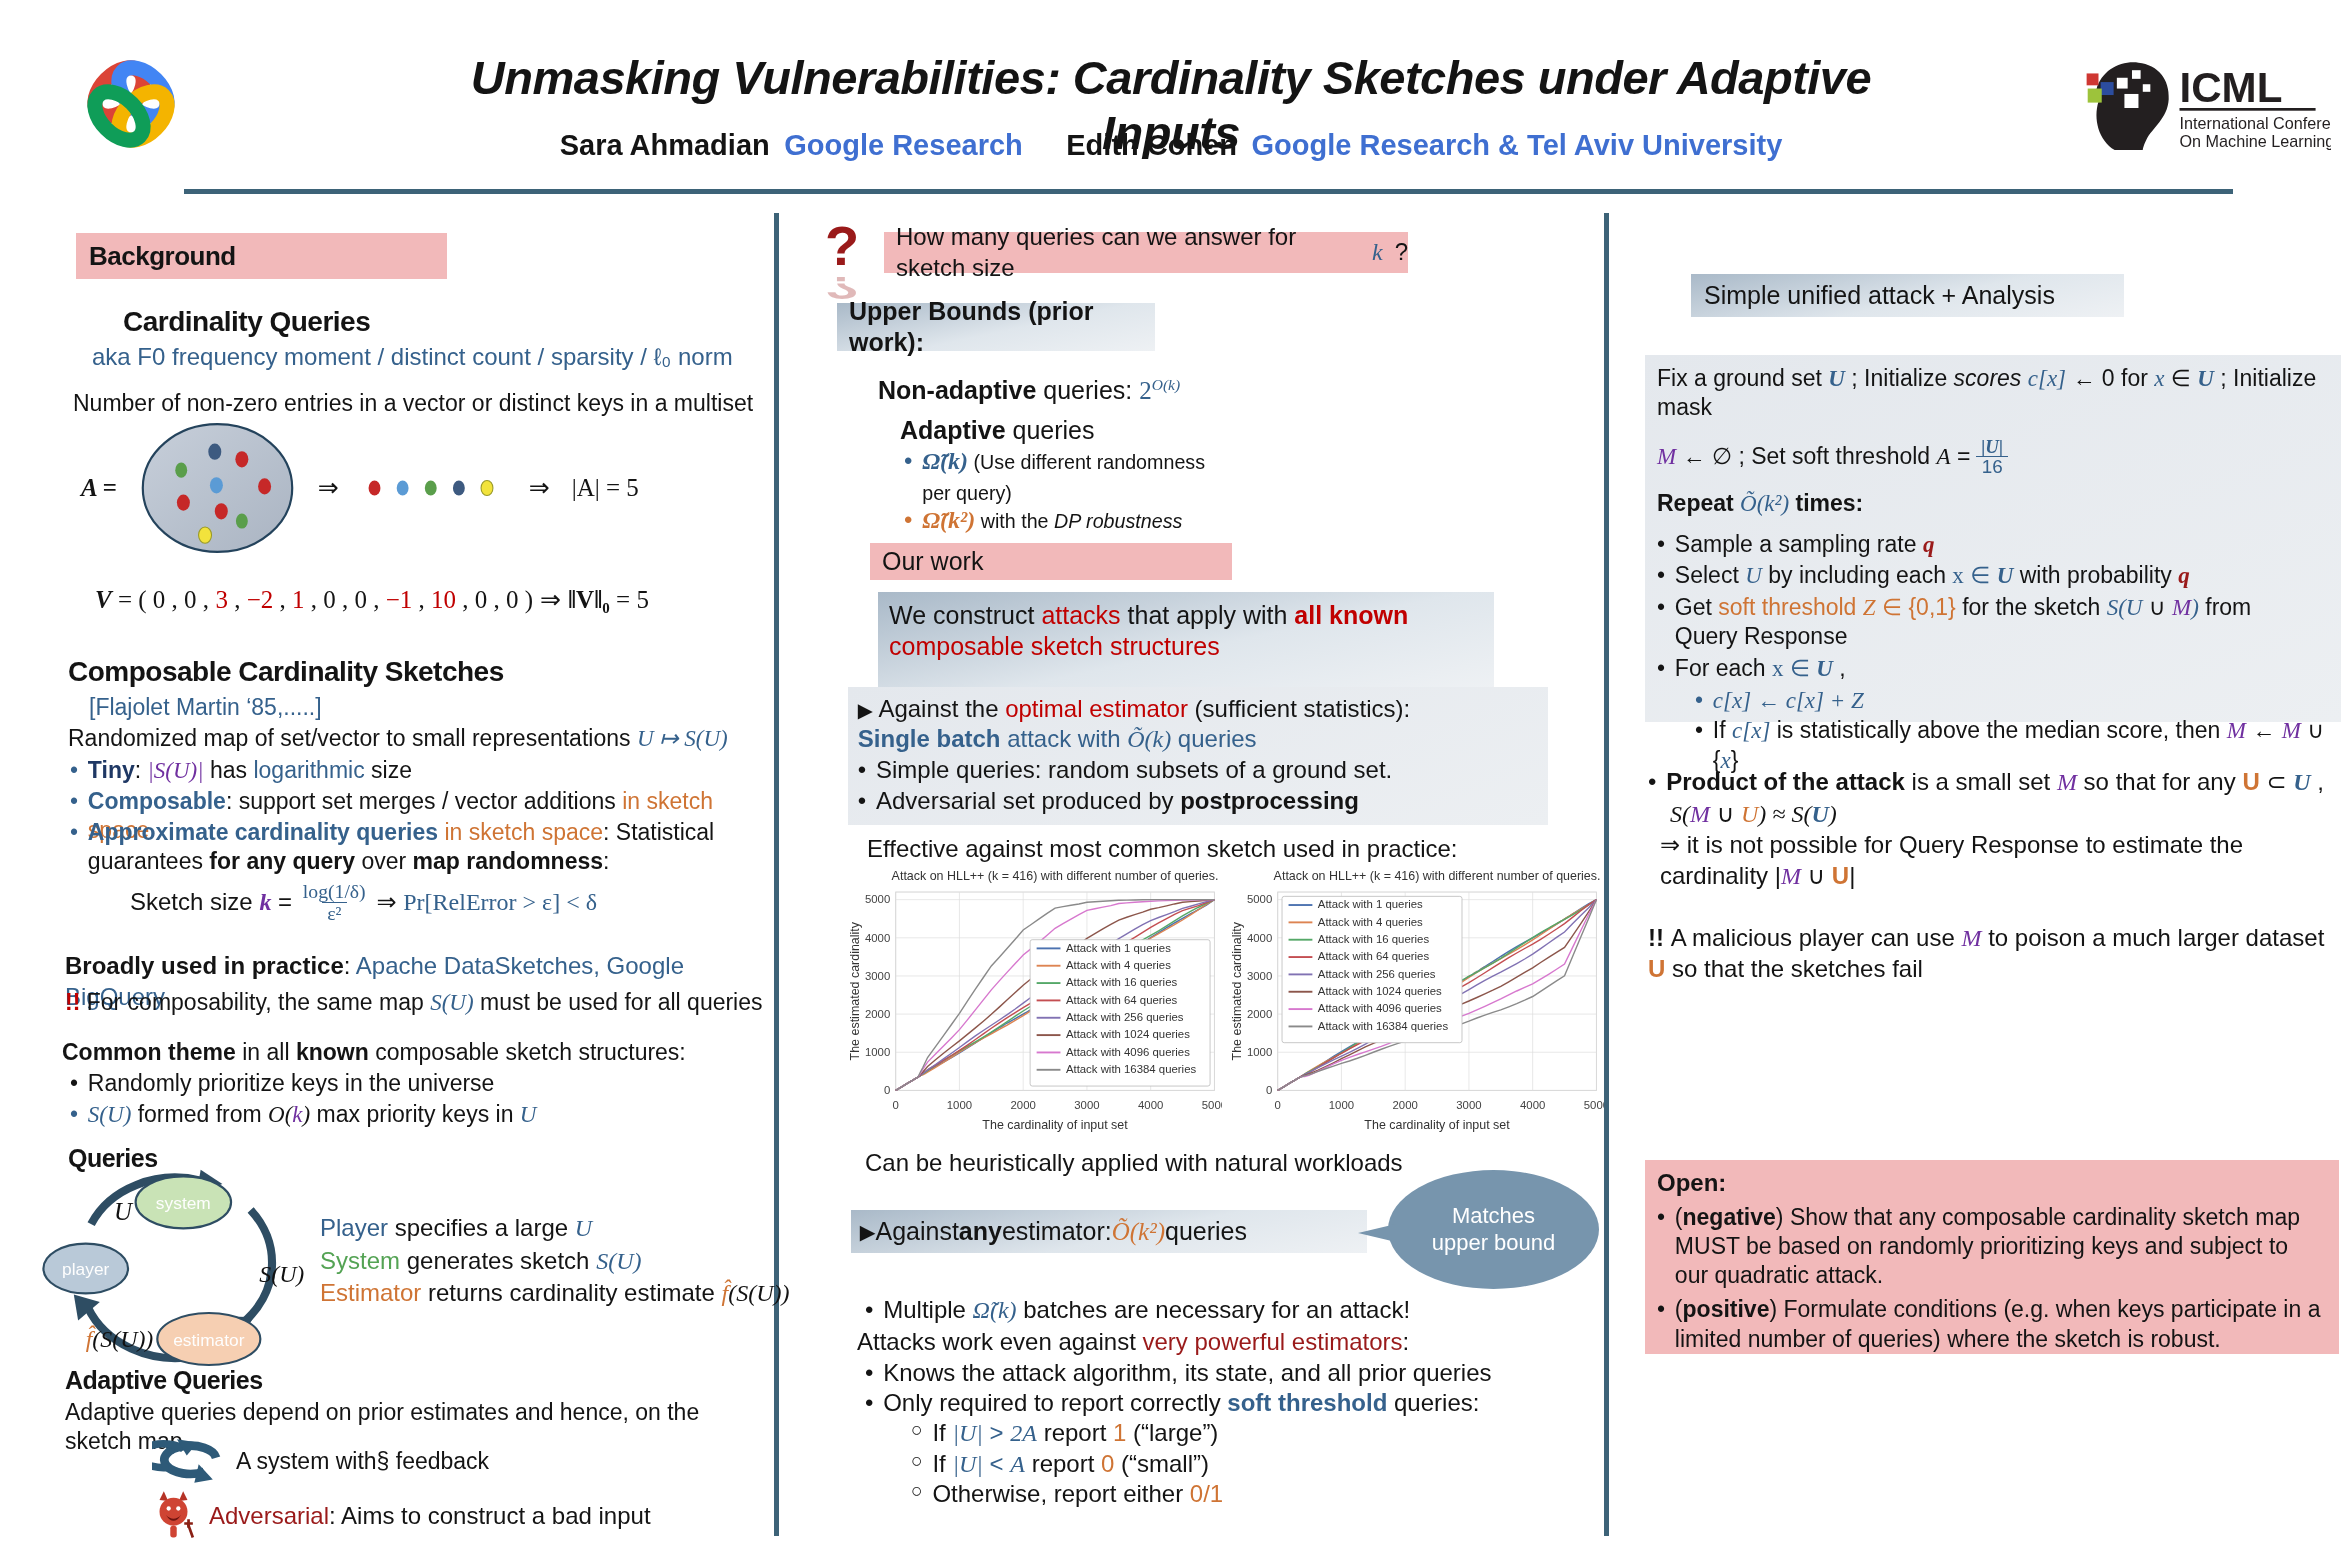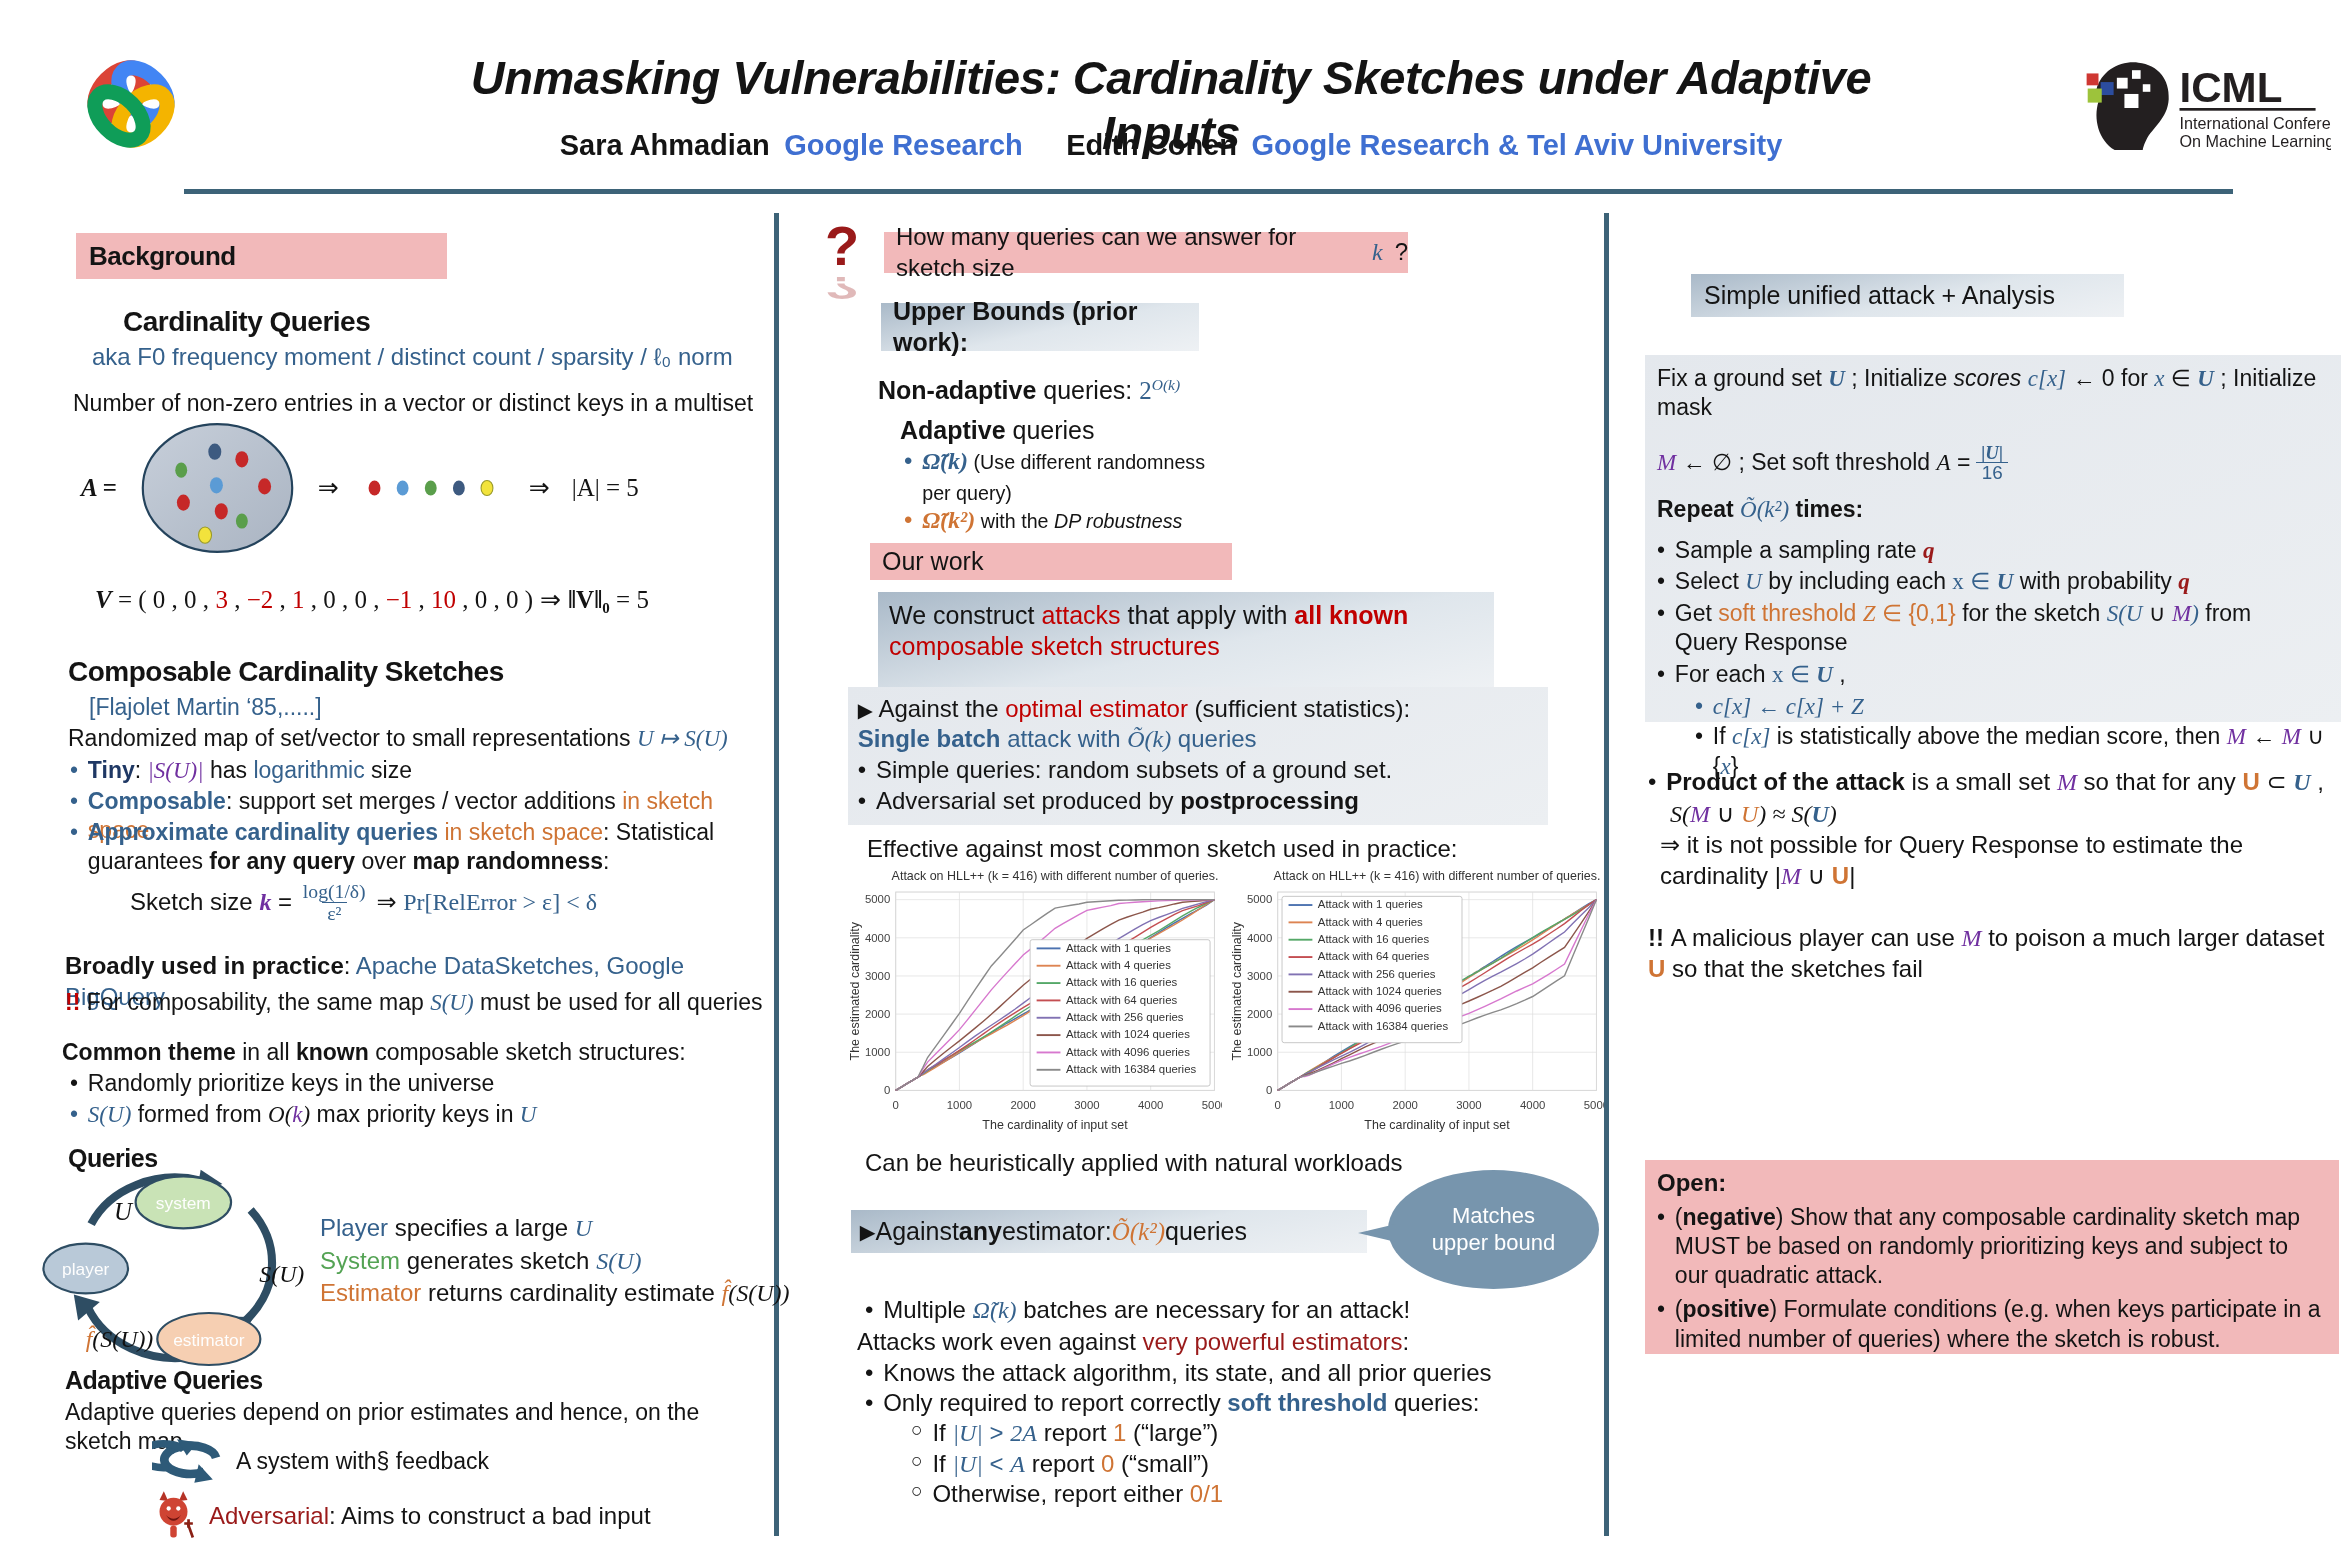--- a/index.html
+++ b/index.html
@@ -214,21 +214,21 @@
 <div class="abs qmark" style="left:825px;top:221px;">
   <span>?</span>
   <span class="refl">?</span>
 </div>
 <div class="abs pinkbox t44" style="left:884px;top:232px;width:512px;height:41px;display:flex;align-items:center;padding-left:12px;gap:12px;">
     <span>How many queries  can we answer for sketch size </span>
     <span class="blue ser i">k</span>
     <span> ?</span>
   </div>
 
-<div class="abs gbox" style="left:881px;top:303px;width:306px;height:48px;display:flex;align-items:center;padding-left:12px;">
+<div class="abs gbox" style="left:837px;top:303px;width:306px;height:48px;display:flex;align-items:center;padding-left:12px;">
   <span class="t46 b">Upper Bounds (prior work):</span>
 </div>
 
 <div class="abs t46" style="left:878px;top:375px;"><span class="b">Non-adaptive </span><span>queries:  </span><span class="blue ser">2</span><span class="blue ser i sup">O(k)</span></div>
 <div class="abs t46" style="left:900px;top:415px;"><span class="b">Adaptive </span><span>queries</span></div>
 <div class="abs t44 row" style="left:904px;top:446px;width:314px;">
   <span class="blt">•</span>
     <span><span class="blue ser i b">Ω̃(k)</span><span class="sm">   (Use different randomness per query)</span></span>
 </div>
 <div class="abs t44 row" style="left:904px;top:505px;width:314px;">
@@ -410,21 +410,21 @@
   <span class="blt bk" style="font-size:80%">○</span>
     <span><span>Otherwise, report  either </span><span class="orange">0/1</span></span>
 </div>
 
 <div class="abs gbox" style="left:1691px;top:274px;width:420px;height:43px;display:flex;align-items:center;padding-left:13px;">
   <span class="t46">Simple unified attack  + Analysis</span>
 </div>
 
 <div class="abs lgbox" style="left:1645px;top:355px;width:680px;height:350px;padding:8.7px 12px;">
   <div class="t42"><span>Fix a ground set </span><span class="blue ser i b">U</span><span> ; Initialize </span><span class="i">scores </span><span class="blue ser i">c[x]</span><span> ← 0 for </span><span class="blue ser i">x</span><span> ∈ </span><span class="blue ser i b">U</span><span> ; Initialize mask</span></div>
-  <div class="t42" style="display:flex;align-items:center;margin-top:20px;">
+  <div class="t42" style="display:flex;align-items:center;margin-top:14px;">
     <span><span class="purple ser i">M</span><span> ← ∅ ;  Set soft threshold </span><span class="ser i">A</span><span> =</span></span>
     <span class="frac">
       <span class="num sm"><span class="blue ser i b">|U|</span></span>
       <span class="den sm"><span class="blue">16</span></span>
     </span>
   </div>
   <div class="t42" style="margin-top:12px;"><span class="b">Repeat </span><span class="blue ser i">Õ(k²)</span><span class="b"> times:</span></div>
   <div class="t42 row" style="margin-top:11px;">
       <span class="blt bk">•</span>
       <span><span>Sample a sampling rate </span><span class="dred ser i b">q</span></span>

